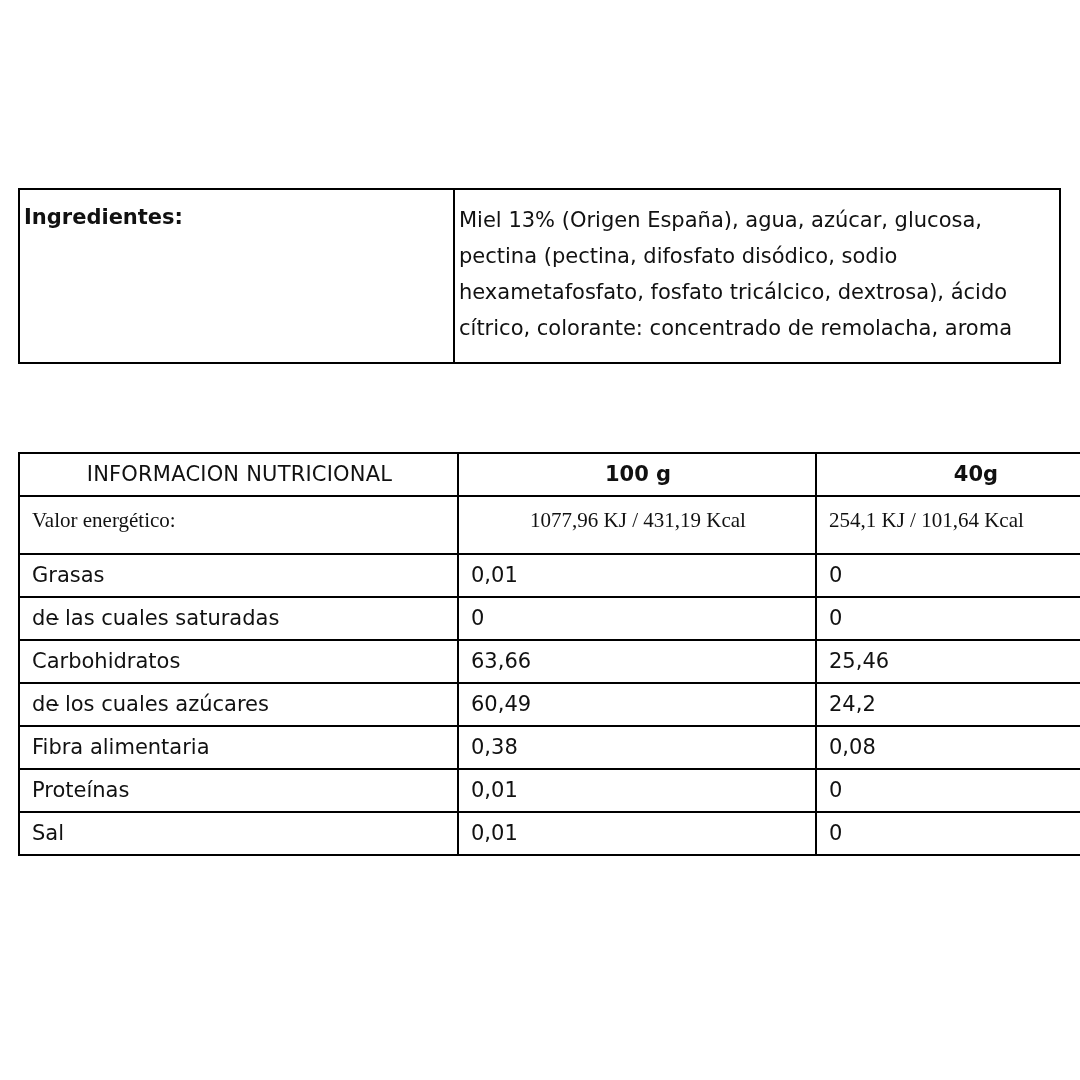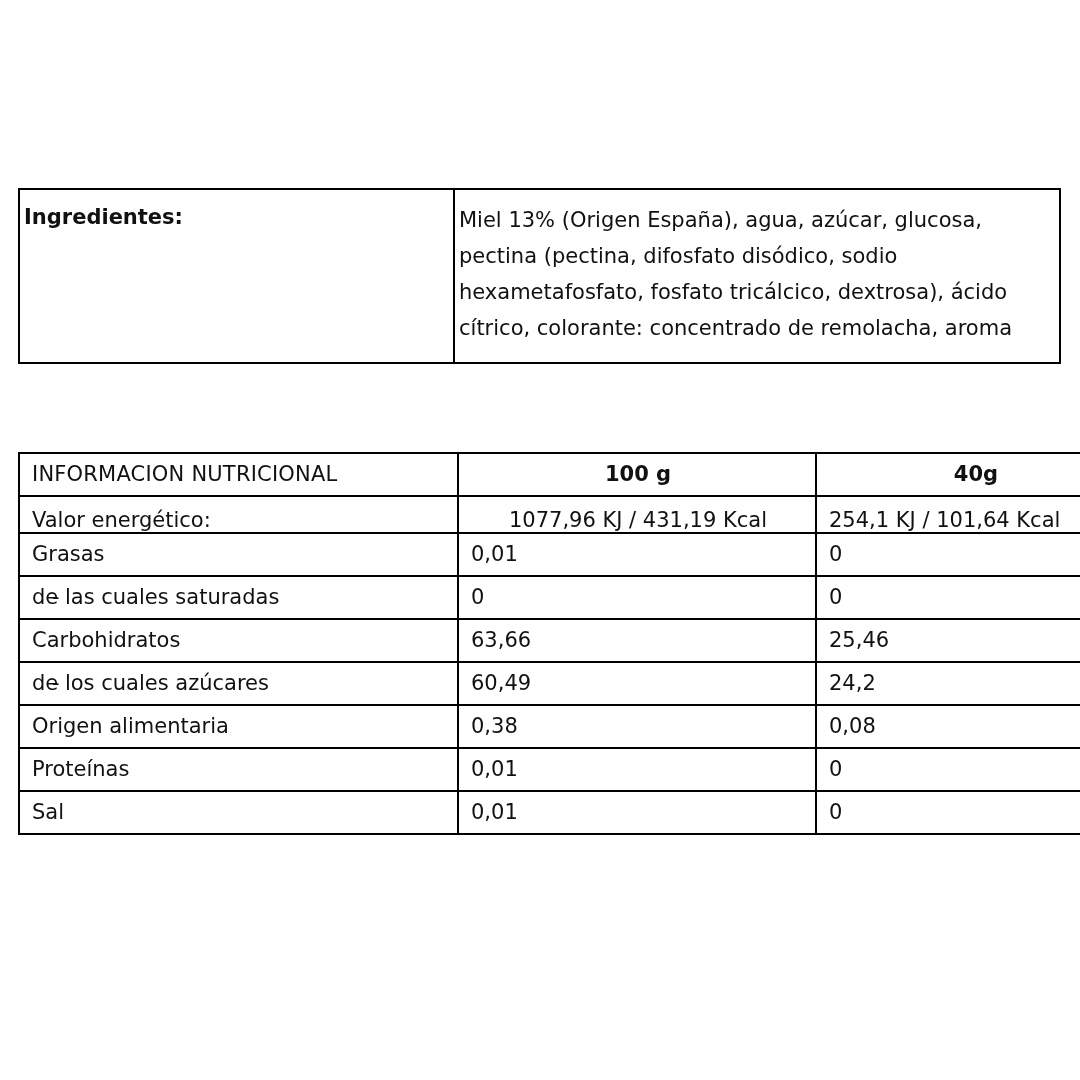--- a/index.html
+++ b/index.html
@@ -67,30 +67,32 @@
     white-space: nowrap;
     overflow: hidden;
   }
   .col-name  { width: 415px; }
   .col-100   { width: 334px; }
   .col-40    { width: 294px; }
 
   .hdr-title {
     font-size: 22px;
     letter-spacing: 0.2px;
+    text-align: center;
   }
   .hdr-center {
     text-align: center;
     font-weight: bold;
     font-size: 22px;
     border-radius: 10px;
   }
   .row-energy td {
     padding-top: 11px;
-    padding-bottom: 0;
+    padding-bottom: 20px;
+    font-family: Liberation Serif, serif;
   }
   .energy-val {
     text-align: center;
   }
   .sub-item {
     padding-left: 56px;
     position: relative;
   }
   .sub-item .dash {
     position: absolute;
@@ -143,21 +145,21 @@
         <td>25,46</td>
       </tr>
 
       <tr>
         <td class="sub-item"><span class="dash">-</span><span>de los cuales azúcares</span></td>
         <td>60,49</td>
         <td>24,2</td>
       </tr>
 
       <tr>
-        <td>Origen alimentaria</td>
+        <td>Fibra alimentaria</td>
         <td>0,38</td>
         <td>0,08</td>
       </tr>
 
       <tr>
         <td>Proteínas</td>
         <td>0,01</td>
         <td>0</td>
       </tr>
 

